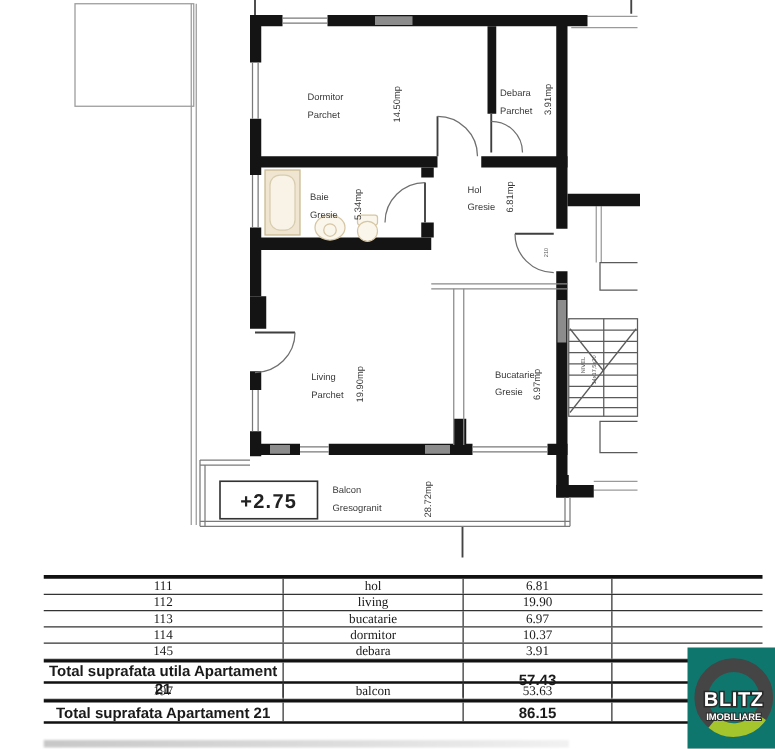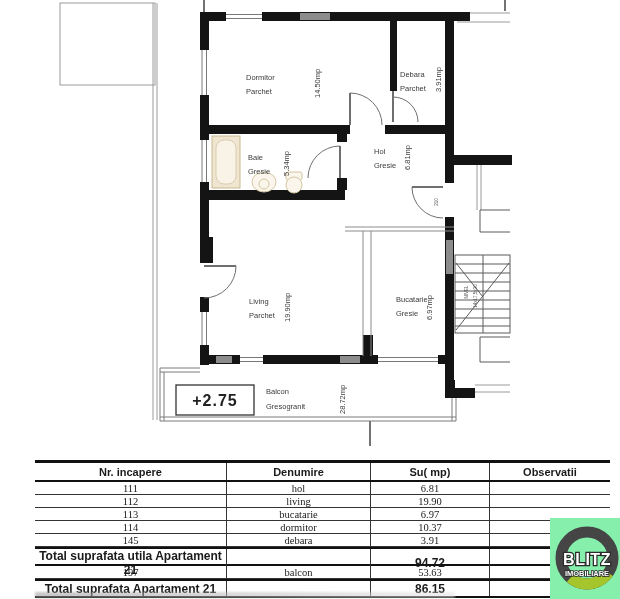--- a/index.html
+++ b/index.html
@@ -33,21 +33,21 @@
   .tdata{height:12px;font-family:Liberation Serif, serif;}
   .ttotal{height:15px;font-weight:bold;font-size:12px;border-top:2px solid #111;border-bottom:2px solid #111;}
   .smudge{
     position:absolute;left:35px;top:592px;width:420px;height:6px;
     background:linear-gradient(90deg,#9a9a9a,#c4c4c4 60%,#e6e6e6);
     opacity:.55;filter:blur(1px);
   }
   
   .logo{
     position:absolute;left:550px;top:518px;width:70px;height:81px;
-    background:#86efac;overflow:hidden;
+    background:#0f766e;overflow:hidden;
   }
   .logo text{font-family:"Liberation Sans", sans-serif;font-weight:bold;}
 </style>
 </head>
 <body>
 
 <div class="plan">
   <svg width="620" height="458" viewBox="0 0 620 458" xmlns="http://www.w3.org/2000/svg">
 
     <g stroke="#9a9a9a" stroke-width="1" fill="none">
@@ -225,26 +225,20 @@
       <text class="area-label" x="432" y="320" transform="rotate(-90 432 320)">6.97mp</text>
 
       <text class="room-label" x="266" y="394">Balcon</text>
       <text class="room-label" x="266" y="409">Gresogranit</text>
       <text class="area-label" x="345" y="414" transform="rotate(-90 345 414)">28.72mp</text>
     </g>
   </svg>
 </div>
 
 <div class="area-table">
-  <div class="trow thead">
-    <div>Nr. incapere</div>
-    <div>Denumire</div>
-    <div>Su( mp)</div>
-    <div>Observatii</div>
-  </div>
   <div class="trow tdata">
     <div>111</div>
       <div>hol</div>
       <div>6.81</div>
       <div></div>
   </div>
   <div class="trow tdata">
     <div>112</div>
       <div>living</div>
       <div>19.90</div>
@@ -264,21 +258,21 @@
   </div>
   <div class="trow tdata">
     <div>145</div>
       <div>debara</div>
       <div>3.91</div>
       <div></div>
   </div>
   <div class="trow ttotal">
     <div>Total suprafata utila Apartament 21</div>
       <div></div>
-      <div>94.72</div>
+      <div>57.43</div>
       <div></div>
   </div>
   <div class="trow tdata">
     <div>197</div>
       <div>balcon</div>
       <div>53.63</div>
       <div></div>
   </div>
   <div class="trow ttotal">
     <div>Total suprafata Apartament 21</div>

